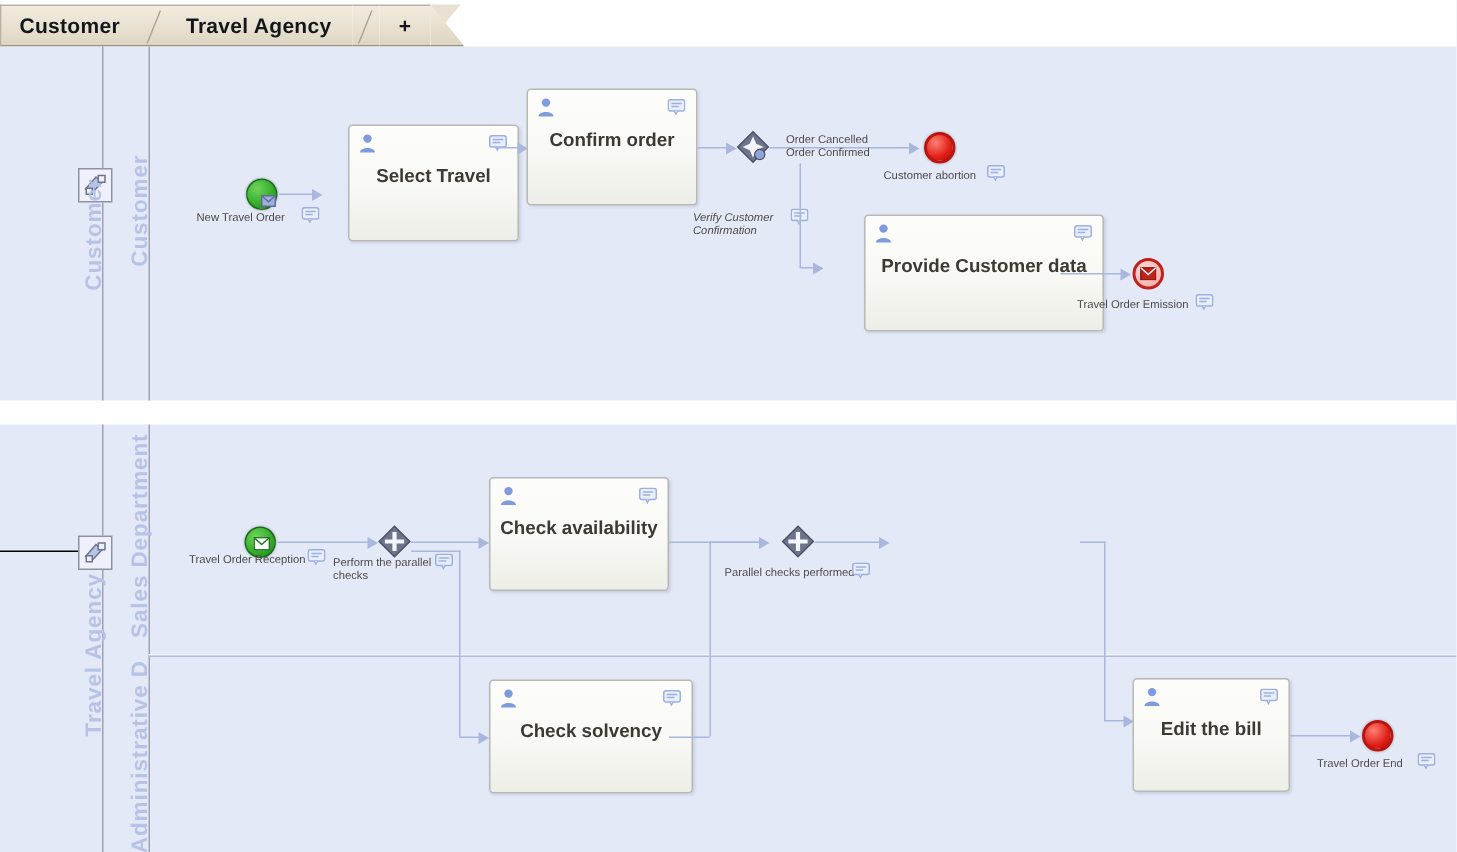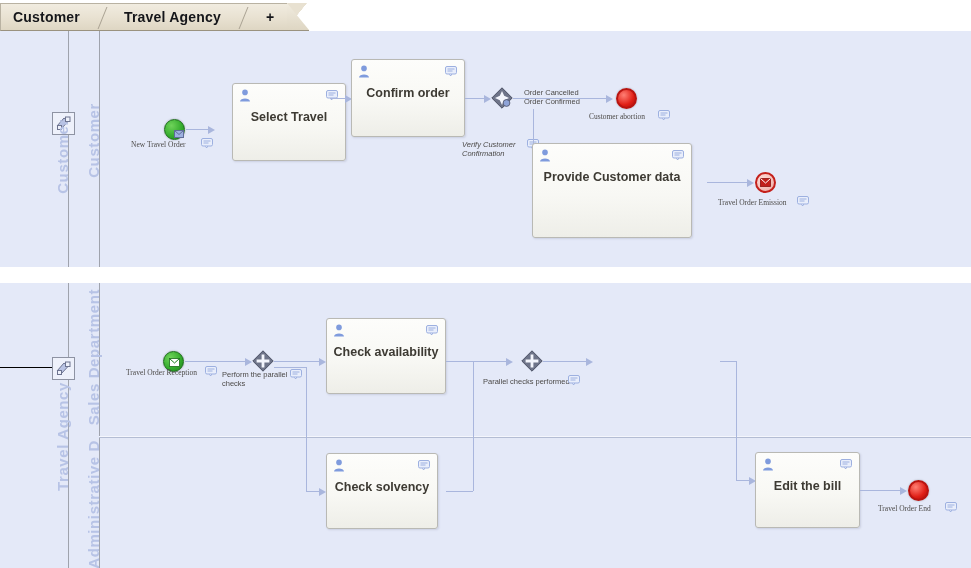--- a/index.html
+++ b/index.html
@@ -110,21 +110,21 @@
     box-shadow:0 0 2px rgba(0,0,0,.3);
   }
   .ev-end-msg{
     width:21px;height:21px;
     background:radial-gradient(circle at 34% 30%,#ffd9d4 0%,#f6c2bc 55%,#e7a49d 100%);
     border:2px solid #c4201b;
     display:flex;align-items:center;justify-content:center;
   }
   .ev-label{
     position:absolute;font-size:7.5px;color:#4c4a48;white-space:nowrap;
-    font-family:Liberation Serif, serif;
+    font-family:Liberation Sans, sans-serif;
   }
 
   
   .gw{position:absolute;width:22px;height:22px;}
 
   
   .flow{position:absolute;background:#a9b6dd;}
   .flow.h{height:1px;}
   .flow.v{width:1px;}
   .arrow{position:absolute;width:0;height:0;}
@@ -250,21 +250,21 @@
       <rect x="0.5" y="0.5" width="11" height="7.5" rx="1.5" fill="#e9eefb" stroke="#9db0e0"></rect>
       <path d="M4.5 8 L5.6 10 L6.7 8" fill="#e9eefb" stroke="#9db0e0"></path>
       <line x1="2.5" y1="3" x2="9.5" y2="3" stroke="#9db0e0"></line>
       <line x1="2.5" y1="5" x2="7.5" y2="5" stroke="#9db0e0"></line>
     </svg>
 
     <div class="flow v" style="left:533px;top:78px;height:69px;"></div>
     <div class="flow h" style="left:533px;top:147px;width:15px;"></div>
     <div class="arrow r" style="left:542px;top:144px;"></div>
 
-    <div class="task" style="left:532px;top:112px;width:160px;height:95px;">
+    <div class="task" style="left:576px;top:112px;width:160px;height:78px;">
       <svg class="usericon" viewBox="0 0 12 13">
         <circle cx="6" cy="3.4" r="2.8" fill="#7f9bdd"></circle>
         <path d="M1 12.6 C1 8.6 11 8.6 11 12.6 Z" fill="#7f9bdd"></path>
       </svg>
       <svg class="commenticon" viewBox="0 0 12 11">
         <rect x="0.5" y="0.5" width="11" height="7.5" rx="1.5" fill="#e9eefb" stroke="#9db0e0"></rect>
         <path d="M4.5 8 L5.6 10 L6.7 8" fill="#e9eefb" stroke="#9db0e0"></path>
         <line x1="2.5" y1="3" x2="9.5" y2="3" stroke="#9db0e0"></line>
         <line x1="2.5" y1="5" x2="7.5" y2="5" stroke="#9db0e0"></line>
       </svg>
@@ -357,21 +357,21 @@
       </svg>
       <svg class="commenticon" viewBox="0 0 12 11">
         <rect x="0.5" y="0.5" width="11" height="7.5" rx="1.5" fill="#e9eefb" stroke="#9db0e0"></rect>
         <path d="M4.5 8 L5.6 10 L6.7 8" fill="#e9eefb" stroke="#9db0e0"></path>
         <line x1="2.5" y1="3" x2="9.5" y2="3" stroke="#9db0e0"></line>
         <line x1="2.5" y1="5" x2="7.5" y2="5" stroke="#9db0e0"></line>
       </svg>
       <div class="ttext">Check availability</div>
     </div>
 
-    <div class="task" style="left:326px;top:170px;width:112px;height:76px;">
+    <div class="task" style="left:326px;top:170px;width:136px;height:76px;">
       <svg class="usericon" viewBox="0 0 12 13">
         <circle cx="6" cy="3.4" r="2.8" fill="#7f9bdd"></circle>
         <path d="M1 12.6 C1 8.6 11 8.6 11 12.6 Z" fill="#7f9bdd"></path>
       </svg>
       <svg class="commenticon" viewBox="0 0 12 11">
         <rect x="0.5" y="0.5" width="11" height="7.5" rx="1.5" fill="#e9eefb" stroke="#9db0e0"></rect>
         <path d="M4.5 8 L5.6 10 L6.7 8" fill="#e9eefb" stroke="#9db0e0"></path>
         <line x1="2.5" y1="3" x2="9.5" y2="3" stroke="#9db0e0"></line>
         <line x1="2.5" y1="5" x2="7.5" y2="5" stroke="#9db0e0"></line>
       </svg>

